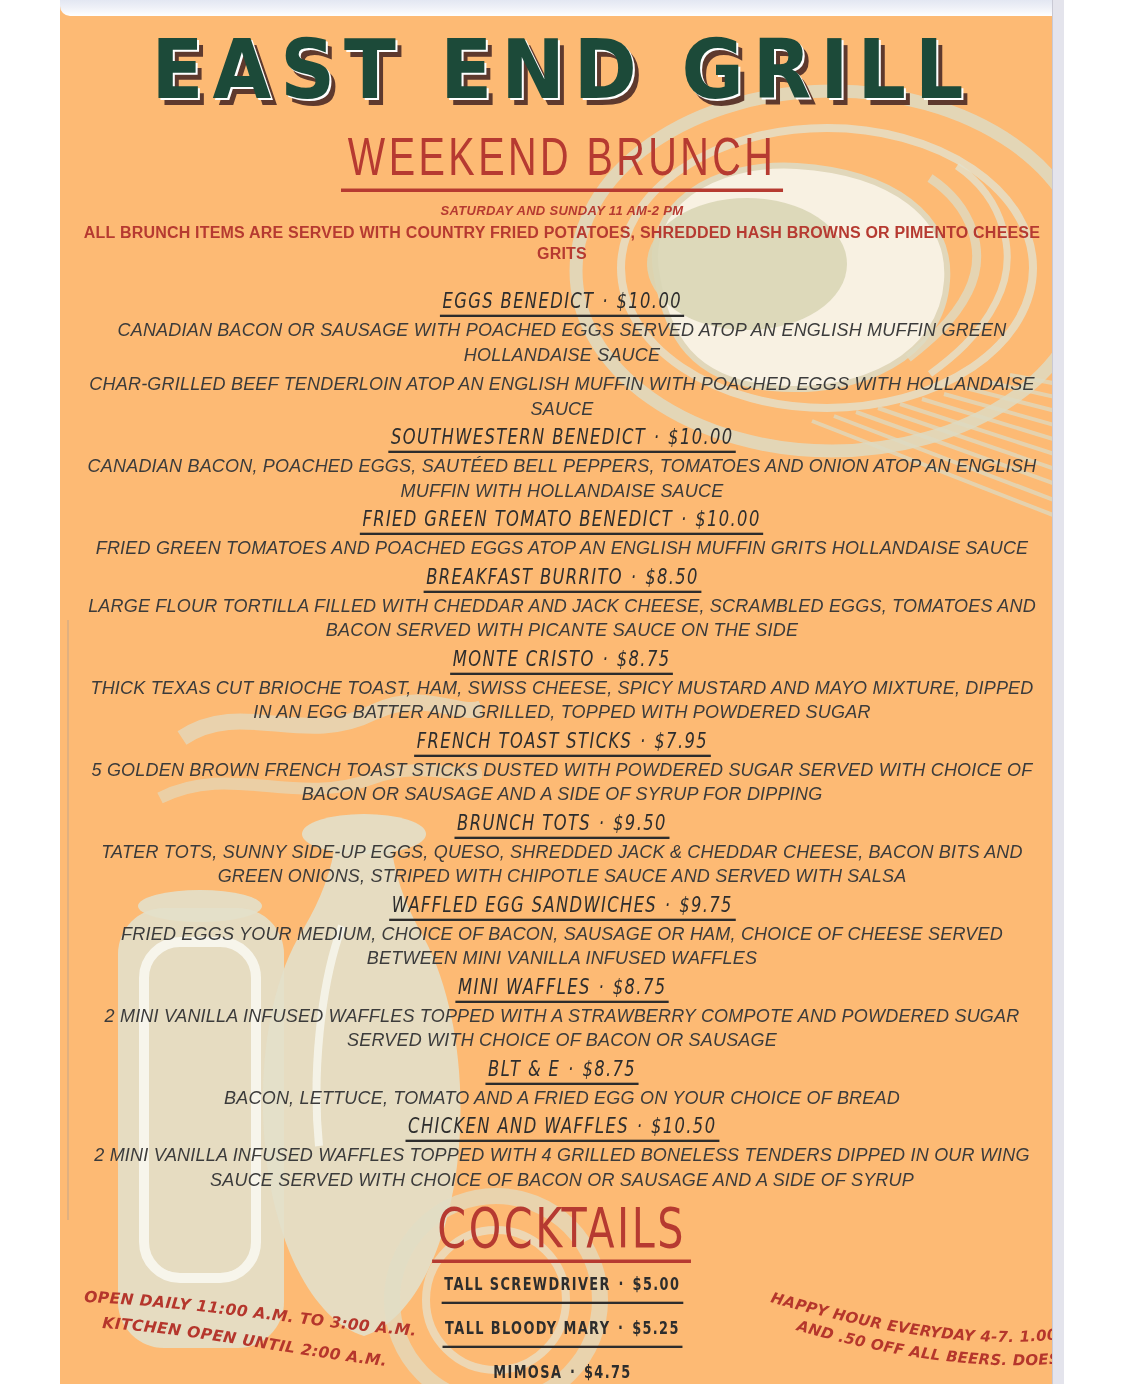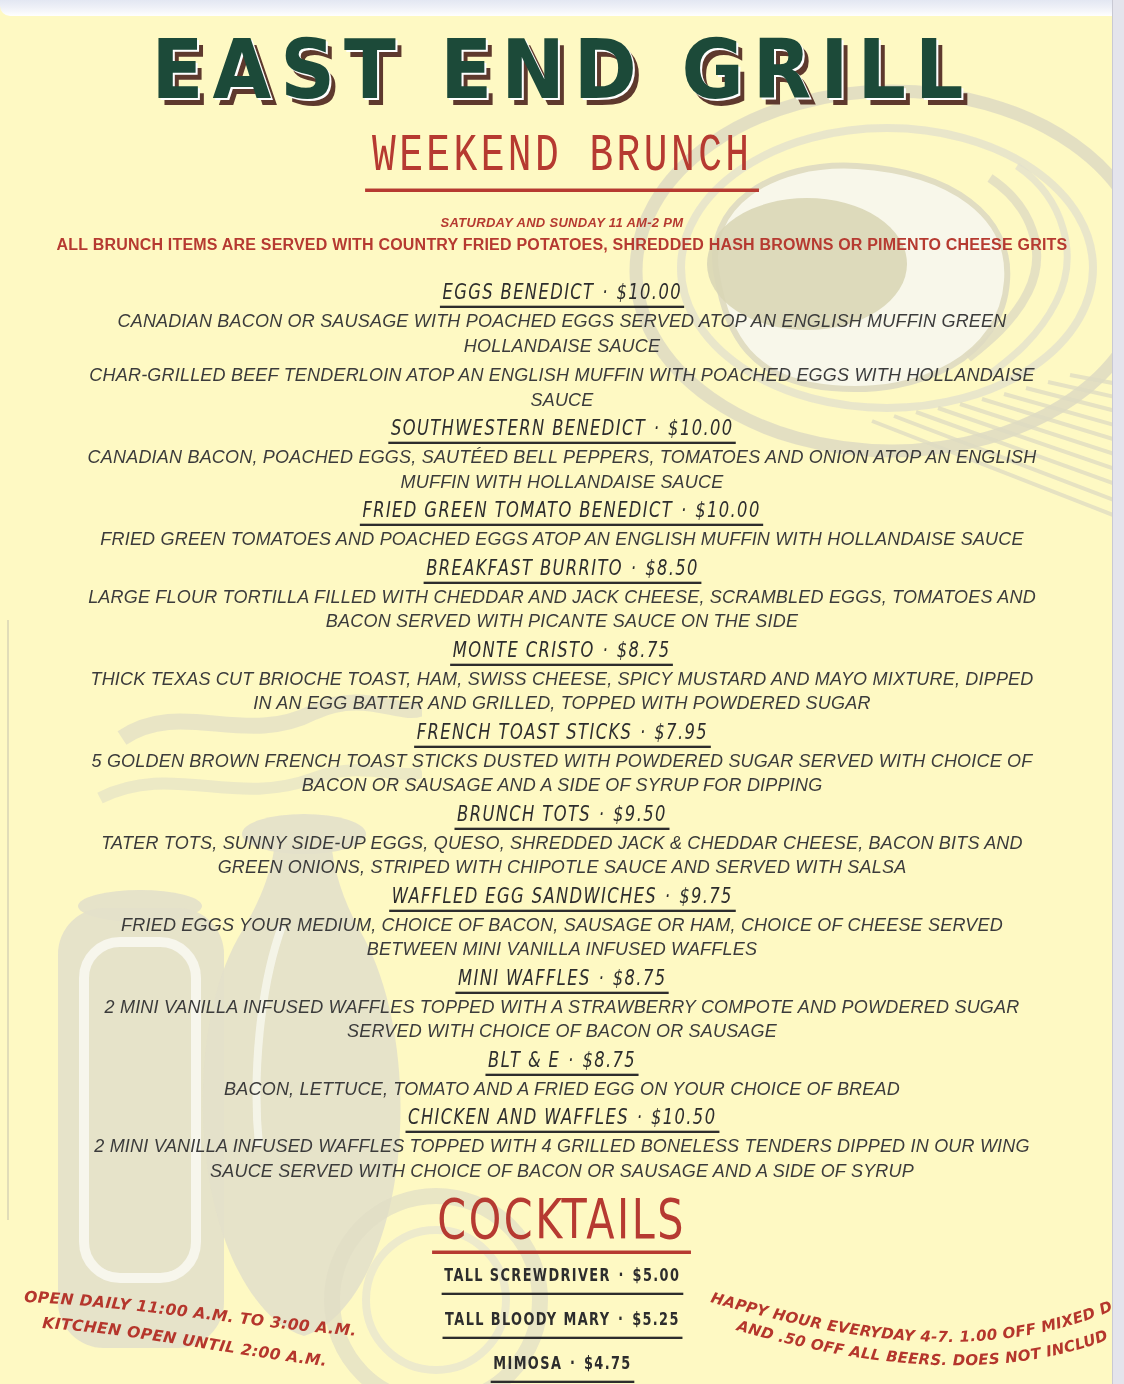--- a/index.html
+++ b/index.html
@@ -1,20 +1,20 @@
 <!DOCTYPE html>
 <html><head>
 <meta charset="utf-8">
 <style>
   html,body{margin:0;padding:0;background:#ffffff;}
   .page{
     position:relative;
-    width:1124px;height:1384px;
+    width:1004px;height:1384px;
     margin:0 auto;
-    background:#fef9c3;
+    background:#fdba74;
     overflow:hidden;
     font-family:"Liberation Sans",sans-serif;
   }
   
   .top-band{
     position:absolute;top:0;left:0;width:100%;height:16px;
     background:linear-gradient(to bottom,#e3e7f2 0%,#eef0f7 45%,#ffffff 100%);
     border-radius:0 0 10px 10px;
     z-index:3;
   }
@@ -42,22 +42,22 @@
     font-weight:bold;
     font-size:76px;
     line-height:96px;
     letter-spacing:9px;
     color:#1c4a39;
     text-shadow:2px 2px 0 #ffffff, 6px 6px 0 #5e392d;
     transform:scaleY(1.08);
   }
   .marker{display:inline-block;transform:scale(0.86,1.16);transform-origin:center bottom;}
   .section-title{
-    margin:18px 0 20px 0;
-    font-family:Liberation Mono, monospace;
+    margin:18px 0 8px 0;
+    font-family:Liberation Sans, sans-serif;
     font-weight:400;
     font-size:46px;line-height:50px;
     letter-spacing:4px;
     color:#b63a31;
   }
   .section-title .marker{border-bottom:3px solid #b63a31;padding:0 8px 3px 8px;}
   .red-sub1{
     color:#b63a31;font-weight:bold;font-style:italic;
     font-size:13px;line-height:22px;letter-spacing:.3px;
   }
@@ -168,21 +168,21 @@
         <div class="item-desc">CHAR-GRILLED BEEF TENDERLOIN ATOP AN ENGLISH MUFFIN WITH POACHED EGGS WITH HOLLANDAISE SAUCE</div>
       </div>
 
       <div class="item">
         <div class="item-head"><span class="marker"><span>SOUTHWESTERN BENEDICT</span><span class="price">$10.00</span></span></div>
         <div class="item-desc">CANADIAN BACON, POACHED EGGS, SAUTÉED BELL PEPPERS, TOMATOES AND ONION ATOP AN ENGLISH MUFFIN WITH HOLLANDAISE SAUCE</div>
       </div>
 
       <div class="item">
         <div class="item-head"><span class="marker"><span>FRIED GREEN TOMATO BENEDICT</span><span class="price">$10.00</span></span></div>
-        <div class="item-desc">FRIED GREEN TOMATOES AND POACHED EGGS ATOP AN ENGLISH MUFFIN WITH HOLLANDAISE SAUCE</div>
+        <div class="item-desc">FRIED GREEN TOMATOES AND POACHED EGGS ATOP AN ENGLISH MUFFIN GRITS HOLLANDAISE SAUCE</div>
       </div>
 
       <div class="item">
         <div class="item-head"><span class="marker"><span>BREAKFAST BURRITO</span><span class="price">$8.50</span></span></div>
         <div class="item-desc">LARGE FLOUR TORTILLA FILLED WITH CHEDDAR AND JACK CHEESE, SCRAMBLED EGGS, TOMATOES AND BACON SERVED WITH PICANTE SAUCE ON THE SIDE</div>
       </div>
 
       <div class="item">
         <div class="item-head"><span class="marker"><span>MONTE CRISTO</span><span class="price">$8.75</span></span></div>
         <div class="item-desc">THICK TEXAS CUT BRIOCHE TOAST, HAM, SWISS CHEESE, SPICY MUSTARD AND MAYO MIXTURE, DIPPED IN AN EGG BATTER AND GRILLED, TOPPED WITH POWDERED SUGAR</div>

